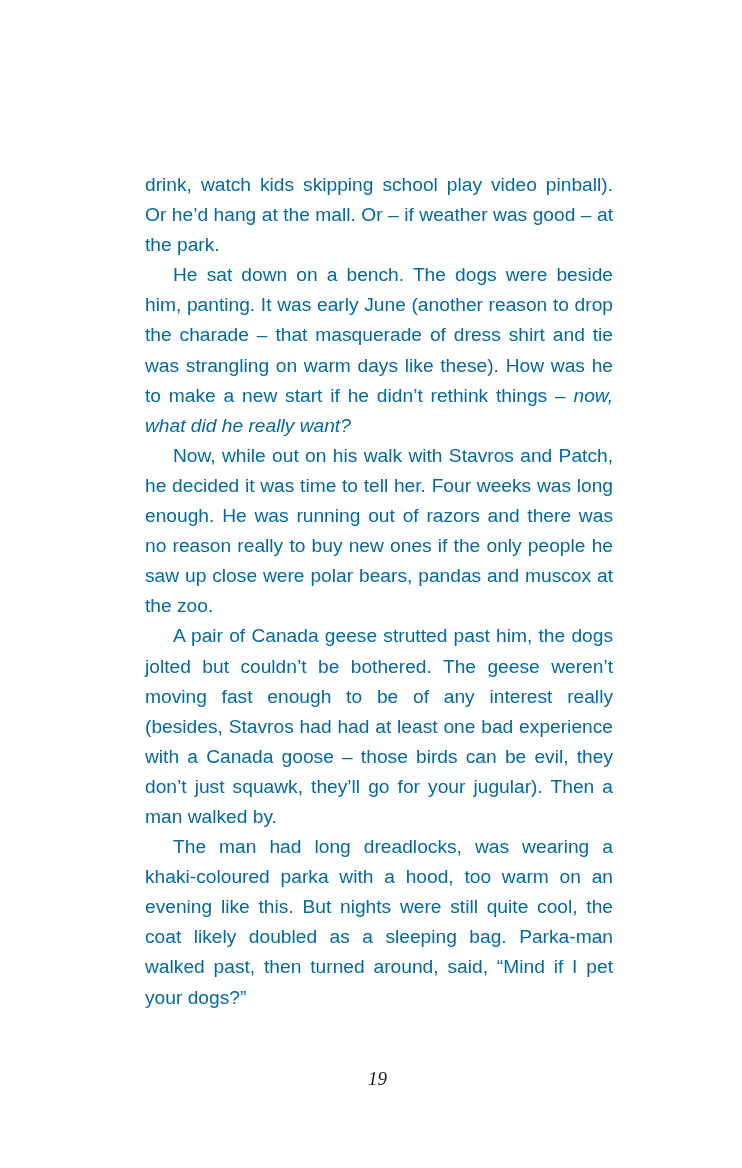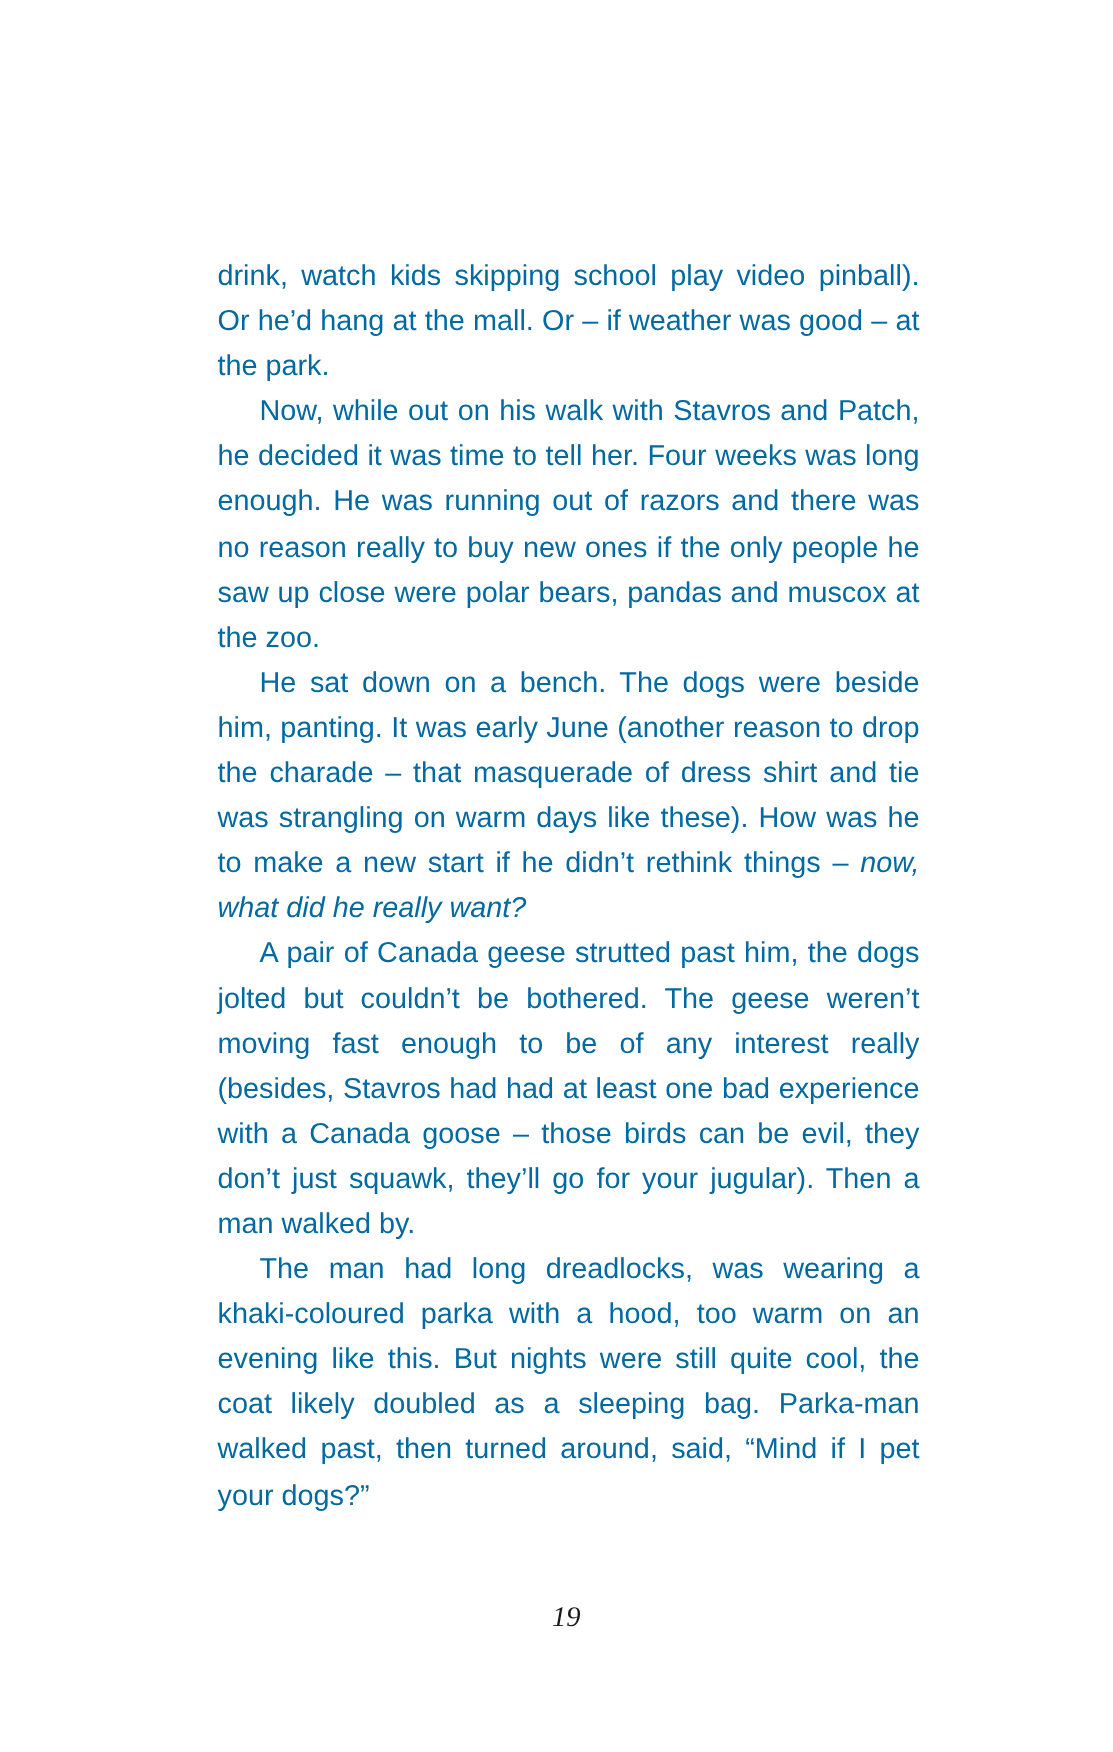--- a/index.html
+++ b/index.html
@@ -29,19 +29,19 @@
     font-size: 19px;
     color: #1a1a1a;
     padding-left: 13px;
   }
 </style>
 </head>
 <body>
 
 <div class="page">
   <p class="para noindent"><span>drink, watch kids skipping school play video pinball). Or he’d hang at the mall. Or – if weather was good – at the park.</span></p>
+  <p class="para"><span>He sat down on a bench. The dogs were beside him, panting. It was early June (another reason to drop the charade – that masquerade of dress shirt and tie was strangling on warm days like these). How was he to make a new start if he didn’t rethink things – </span><em>now, what did he really want?</em></p>
   <p class="para"><span>Now, while out on his walk with Stavros and Patch, he decided it was time to tell her. Four weeks was long enough. He was running out of razors and there was no reason really to buy new ones if the only people he saw up close were polar bears, pandas and muscox at the zoo.</span></p>
-  <p class="para"><span>He sat down on a bench. The dogs were beside him, panting. It was early June (another reason to drop the charade – that masquerade of dress shirt and tie was strangling on warm days like these). How was he to make a new start if he didn’t rethink things – </span><em>now, what did he really want?</em></p>
   <p class="para"><span>A pair of Canada geese strutted past him, the dogs jolted but couldn’t be bothered. The geese weren’t moving fast enough to be of any interest really (besides, Stavros had had at least one bad experience with a Canada goose – those birds can be evil, they don’t just squawk, they’ll go for your jugular). Then a man walked by.</span></p>
   <p class="para"><span>The man had long dreadlocks, was wearing a khaki-coloured parka with a hood, too warm on an evening like this. But nights were still quite cool, the coat likely doubled as a sleeping bag. Parka-man walked past, then turned around, said, “Mind if I pet your dogs?”</span></p>
 </div>
 
 <div class="folio">19</div>
 
 </body></html>

